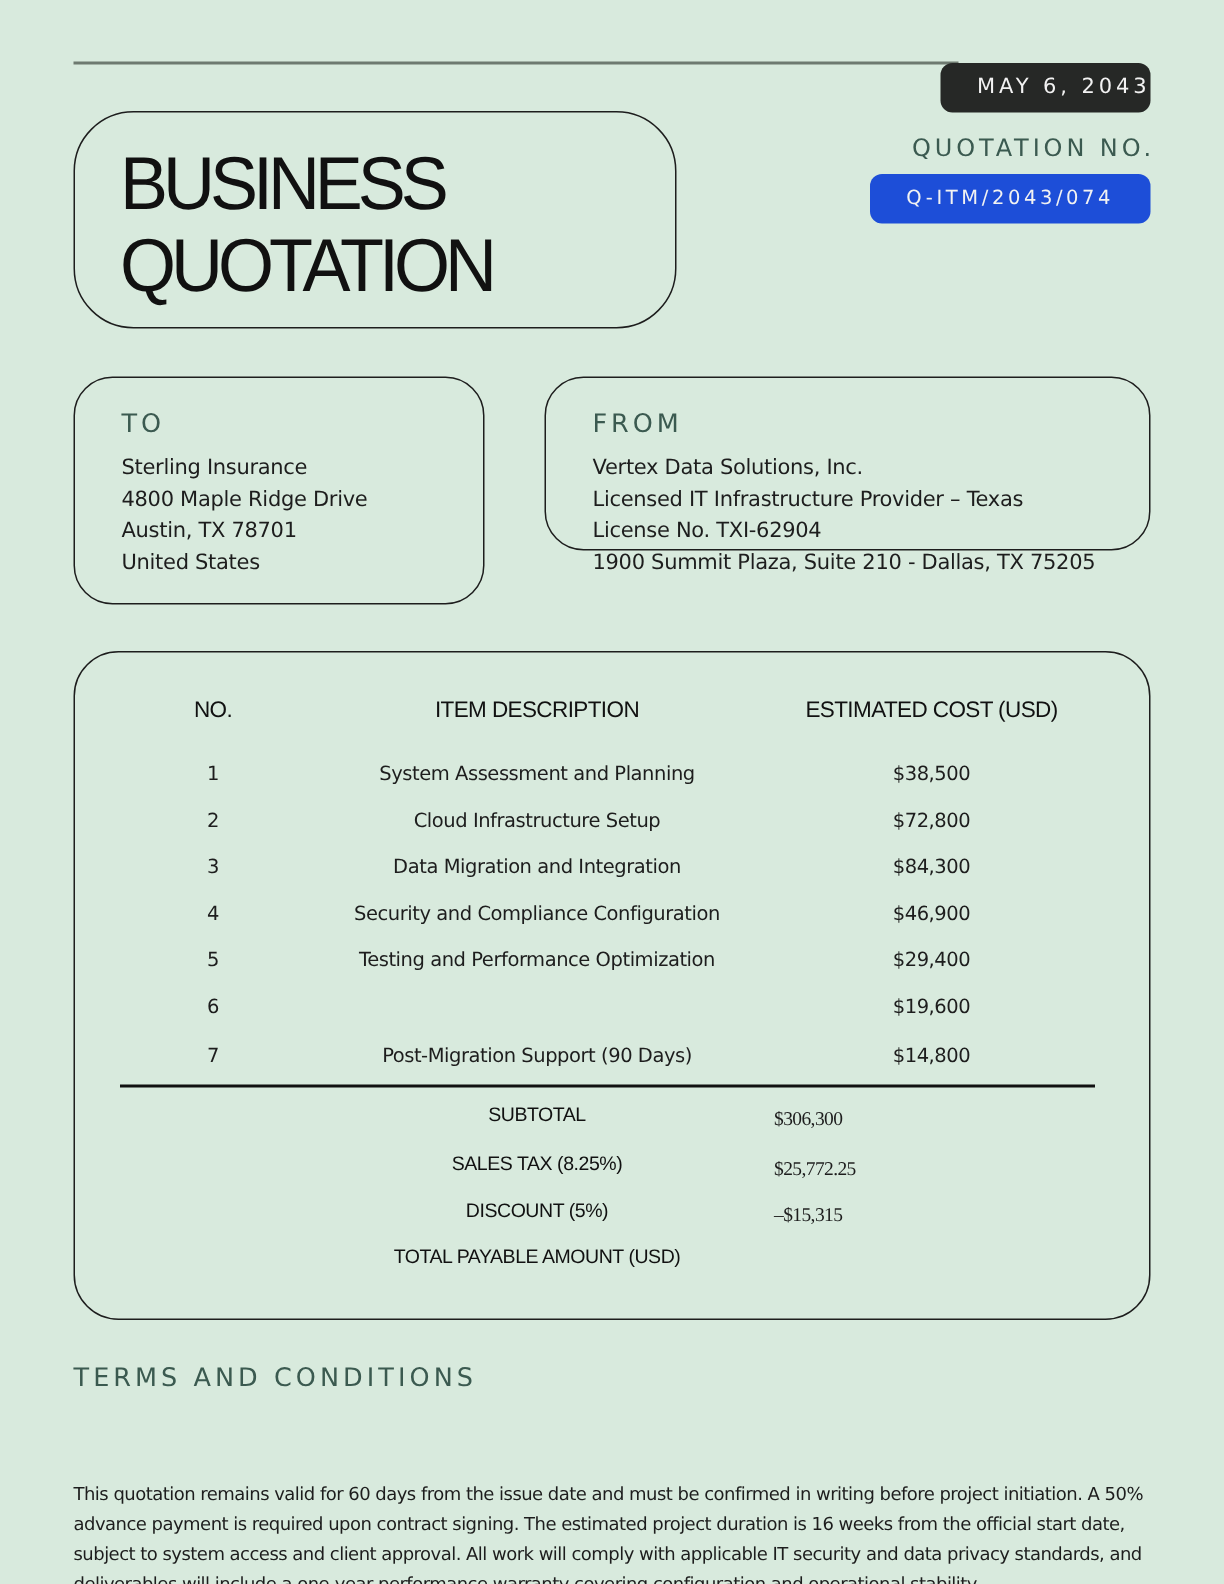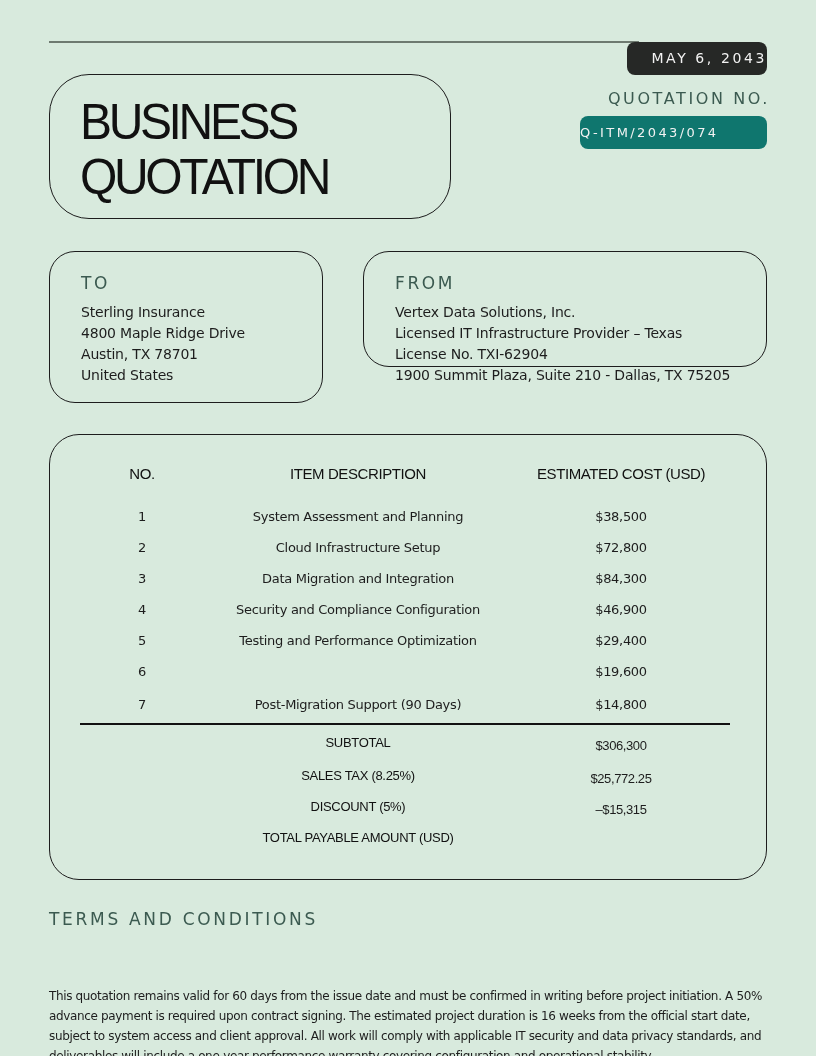--- a/index.html
+++ b/index.html
@@ -48,28 +48,28 @@
       letter-spacing: 2.6px;
       line-height: 20px;
       margin-left: 15px;
     }
     .quote-pill {
       position: absolute;
       left: 580px;
       top: 116px;
       width: 187px;
       height: 33px;
-      background: #0f766e;
+      background: #1d4ed8;
       border-radius: 8px;
       color: #f2f2f2;
       font-family: "DejaVu Sans", sans-serif;
       font-size: 13px;
       letter-spacing: 2.4px;
       line-height: 33px;
-      text-align: left;
+      text-align: center;
     }
     .title-box {
       position: absolute;
       left: 49px;
       top: 74px;
       width: 402px;
       height: 145px;
       border: 1.3px solid #1d1d1d;
       border-radius: 40px;
       box-sizing: border-box;
@@ -174,22 +174,21 @@
       text-align: center;
       font-family: "Liberation Sans", sans-serif;
       font-size: 13px;
       letter-spacing: -0.3px;
       color: #111;
     }
     .sum-val {
       position: absolute;
       left: 466px;
       width: 210px;
-      text-align: center;
-      font-family: Liberation Sans, sans-serif;
+      font-family: Liberation Serif, serif;
       font-size: 13px;
       letter-spacing: -0.4px;
       color: #1d1d1d;
     }
 
     .terms-head {
       position: absolute;
       left: 49px;
       top: 909px;
       color: #3b5a50;

